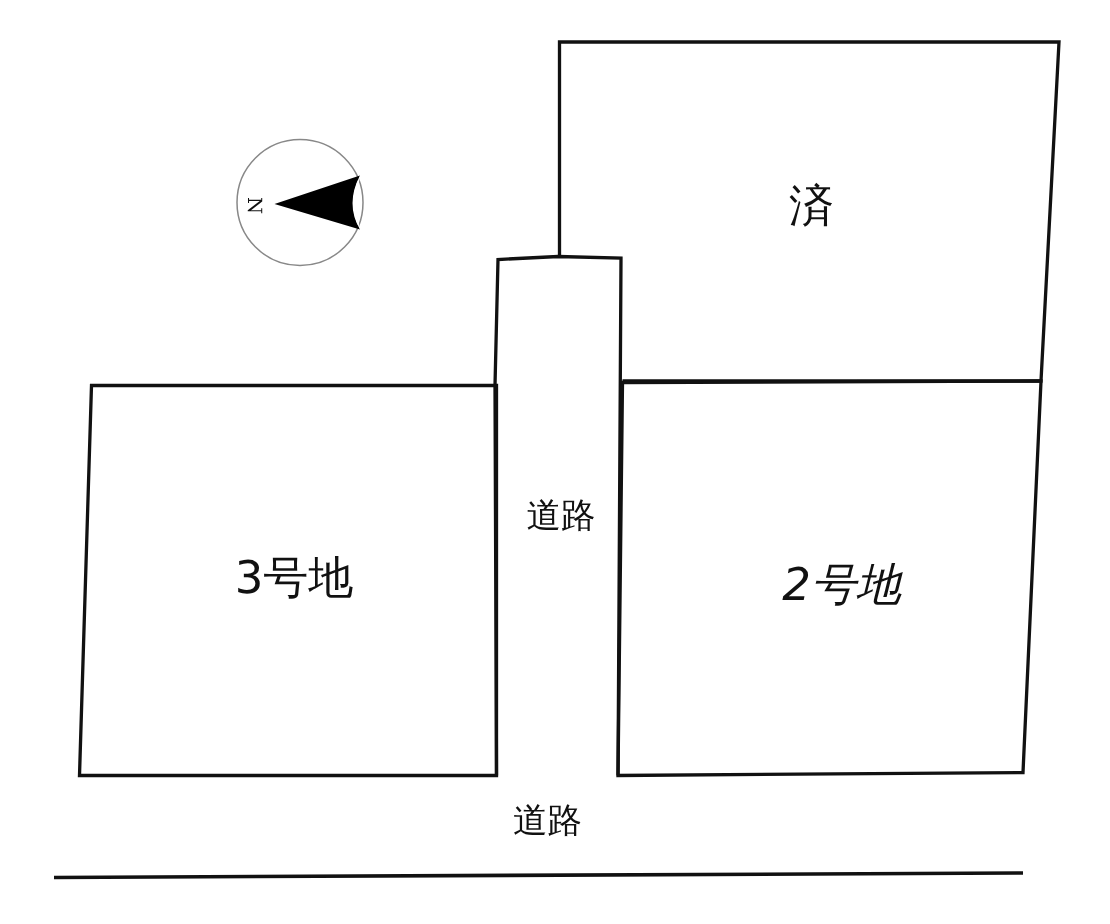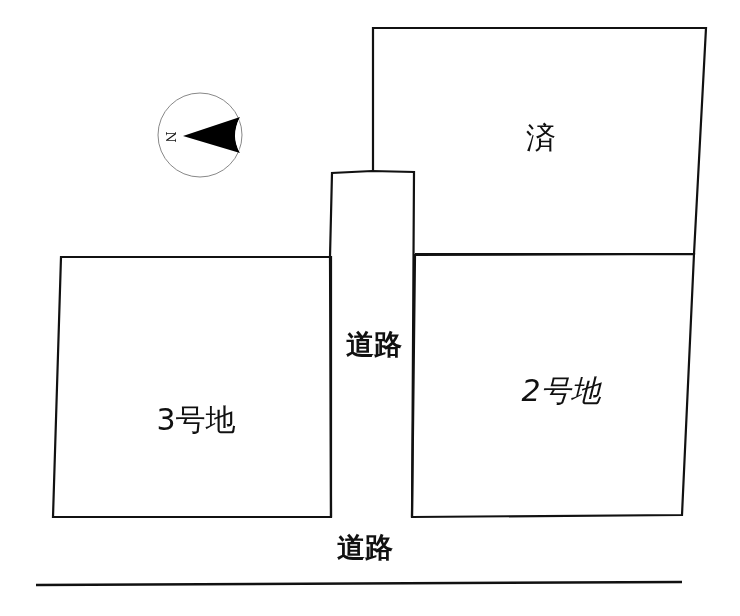--- a/index.html
+++ b/index.html
@@ -38,22 +38,21 @@
       transform: translate(-50%, -50%);
       line-height: 1;
     }
     .label-lot {
       font-size: 30px;
     }
     .label-done {
       font-size: 30px;
     }
     .label-road {
-      font-size: 28px;
-      font-weight: bold;
+      font-size: 23px;
     }
   </style>
 </head>
 <body>
 
 <svg id="plan" viewBox="0 0 740 616" xmlns="http://www.w3.org/2000/svg">
 
   <g>
     <circle cx="200" cy="135" r="42" fill="#ffffff" stroke="#888888" stroke-width="1"></circle>
     <path d="M 183 136 L 240 117 Q 230 136 240 153 Z" fill="#000000"></path>
@@ -66,16 +65,16 @@
   <polyline class="lot-line" points="331,517 330,257 332,173 372,171 414,172 412,517"></polyline>
 
   <polygon class="lot-line" points="61,257 331,257 331,517 53,517"></polygon>
 
   <polygon class="lot-line" points="415,255 694,254 682,515 412,517"></polygon>
 
   <line class="road-line" x1="36" y1="585" x2="682" y2="582"></line>
 </svg>
 
 <div class="label label-done" style="left:541px; top:138px;">済</div>
-<div class="label label-lot" style="left:196px; top:420px;text-align:right;">3号地</div>
+<div class="label label-lot" style="left:196px; top:386px;text-align:right;">3号地</div>
 <div class="label label-lot" style="left:561px; top:391px;font-style:italic;">2号地</div>
 <div class="label label-road" style="left:374px; top:345px;">道路</div>
 <div class="label label-road" style="left:365px; top:548px;">道路</div>
 
 </body></html>

